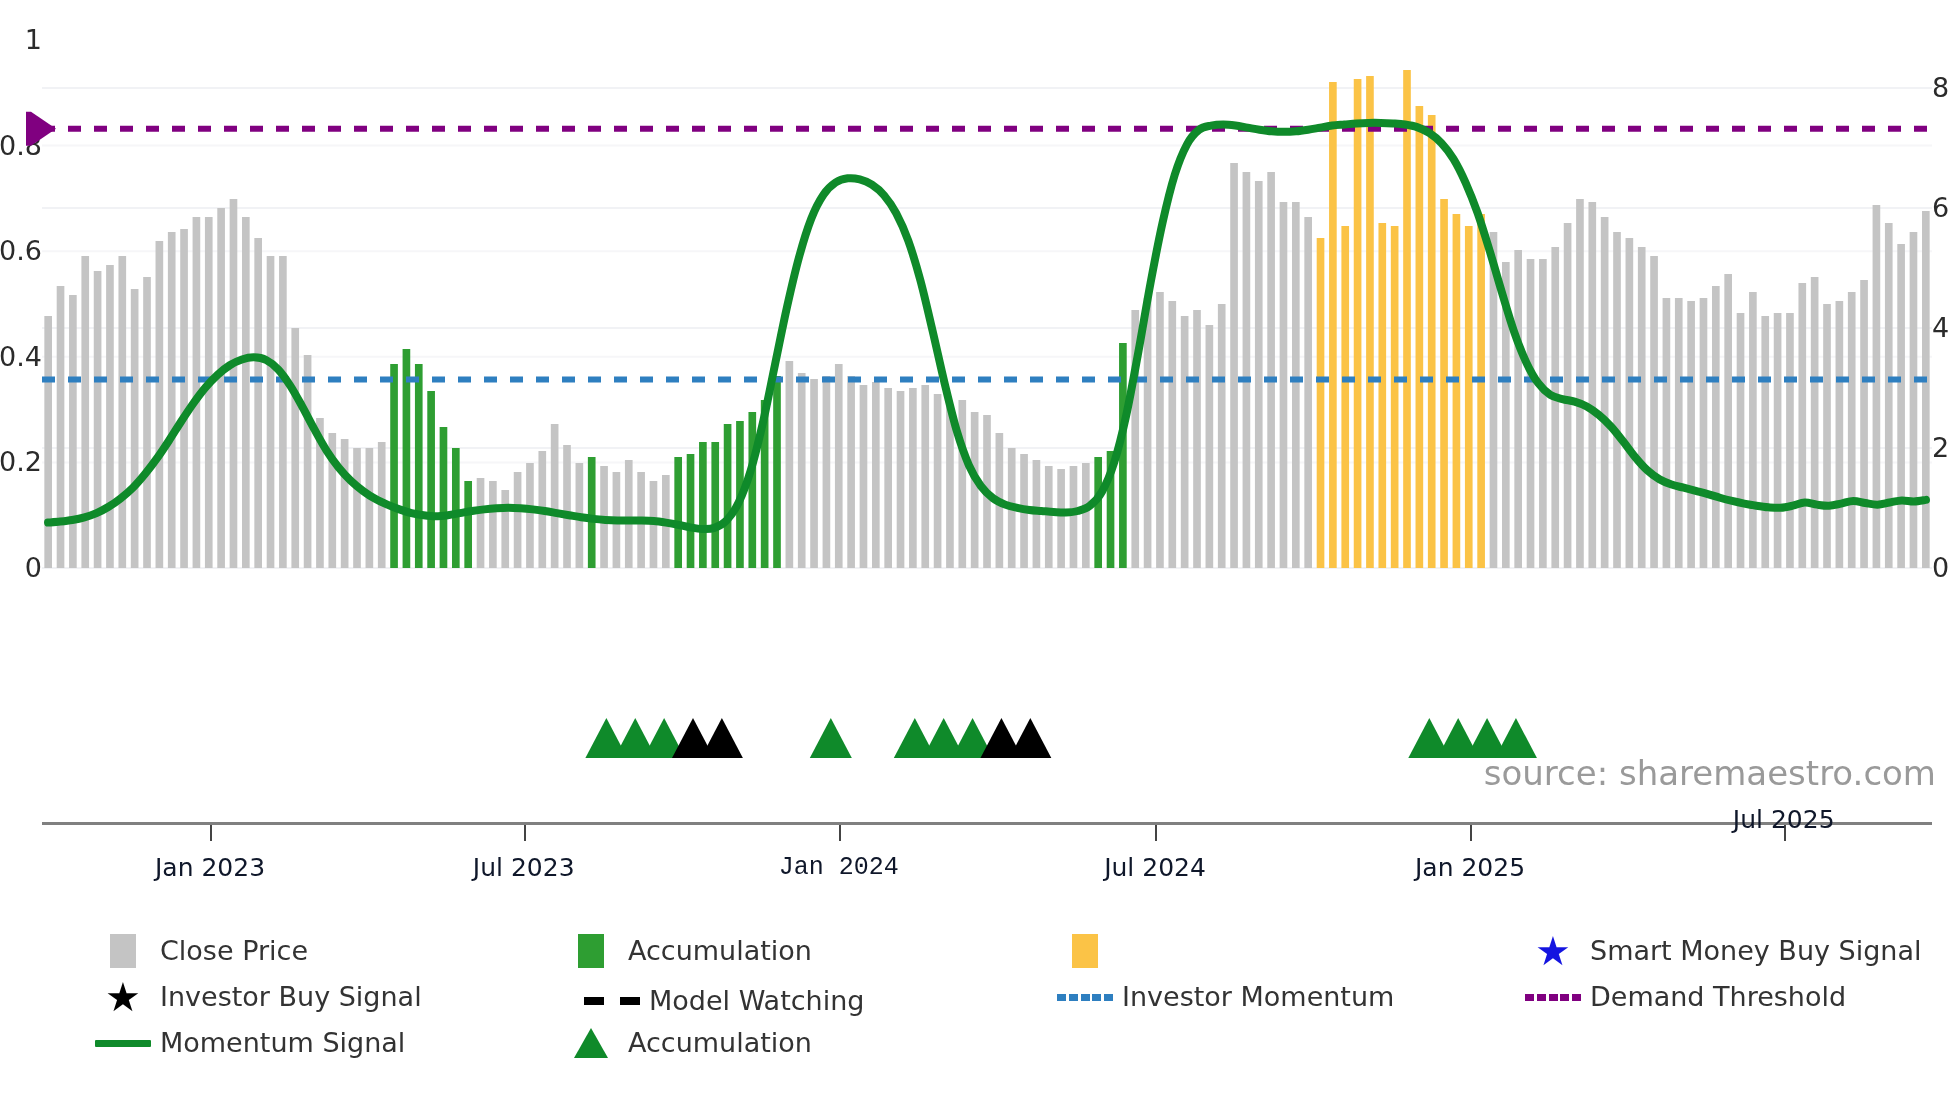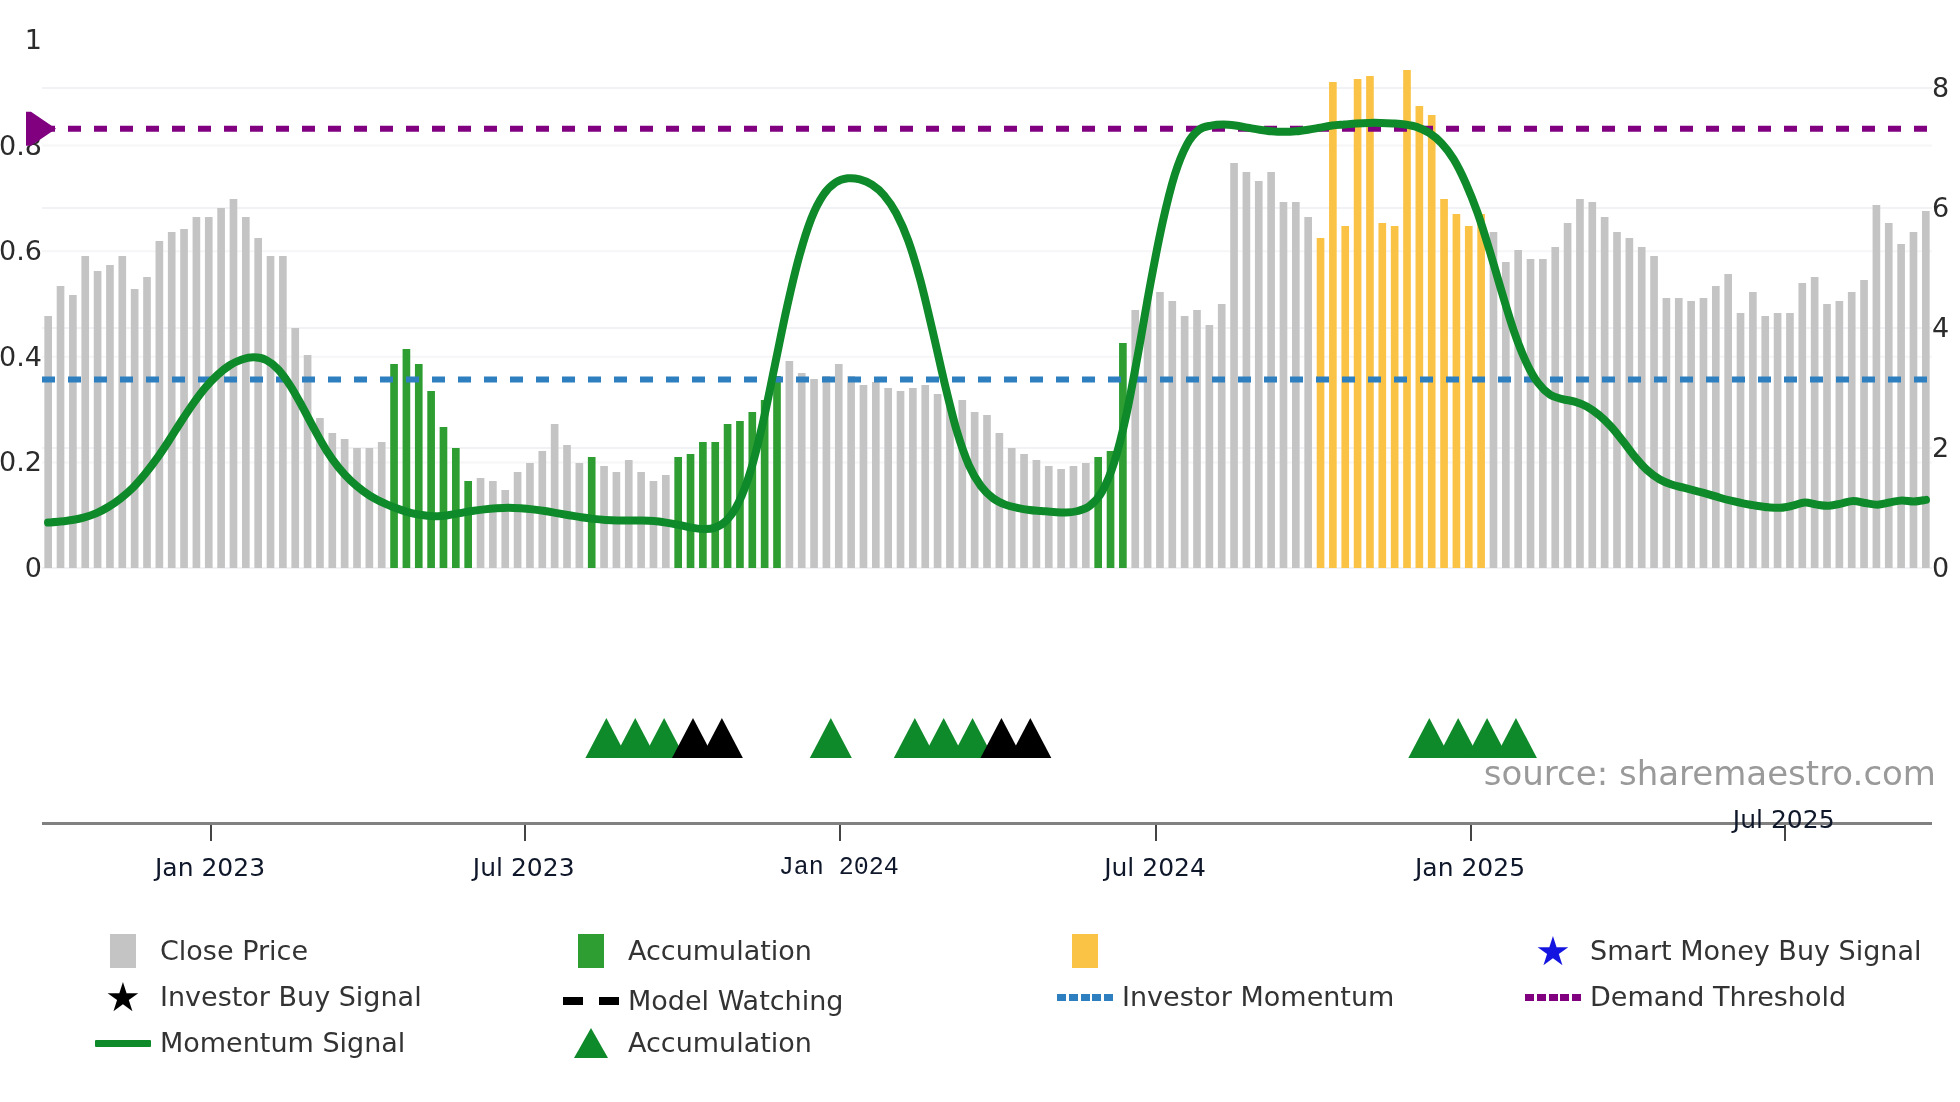--- a/index.html
+++ b/index.html
@@ -290,21 +290,21 @@
           <div class="lg-text">Smart Money Buy Signal</div>
         </div>
       </div>
       <div class="lg-row" style="position: relative;">
         <div class="lg-item" style="position: absolute; left: 0px;">
           <div class="lg-mark">
             <div class="star" style="color:#000000">★</div>
           </div>
           <div class="lg-text">Investor Buy Signal</div>
         </div>
-        <div class="lg-item" style="position: absolute; left: 468px; margin-top: 7px;">
+        <div class="lg-item" style="position: absolute; left: 489px; margin-top: 7px;">
           <div class="lg-mark">
             <div class="dashSw">
               <i style="background:#000000"></i>
               <i style="background:#000000"></i>
             </div>
           </div>
           <div class="lg-text">Model Watching</div>
         </div>
         <div class="lg-item" style="position: absolute; left: 962px;">
           <div class="lg-mark">

